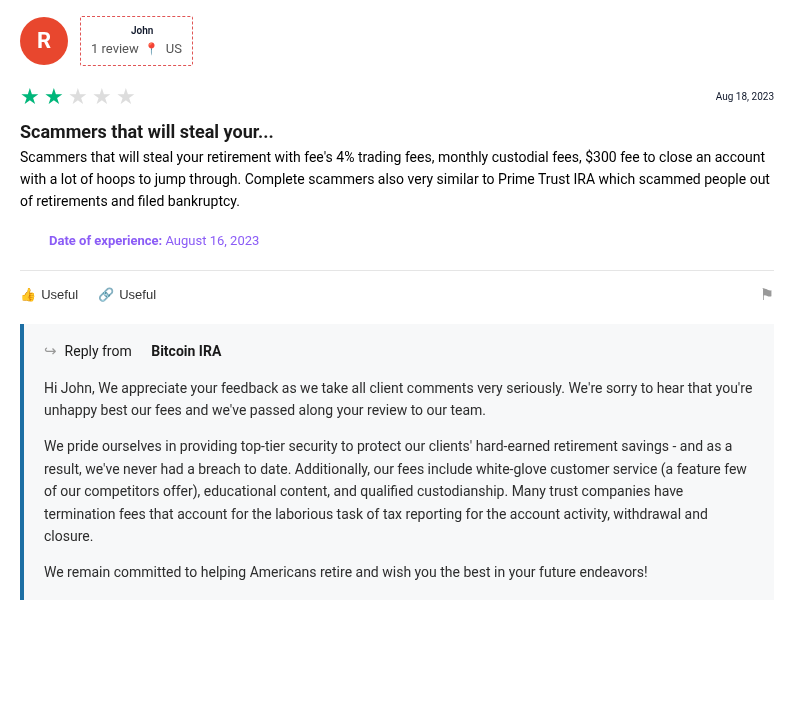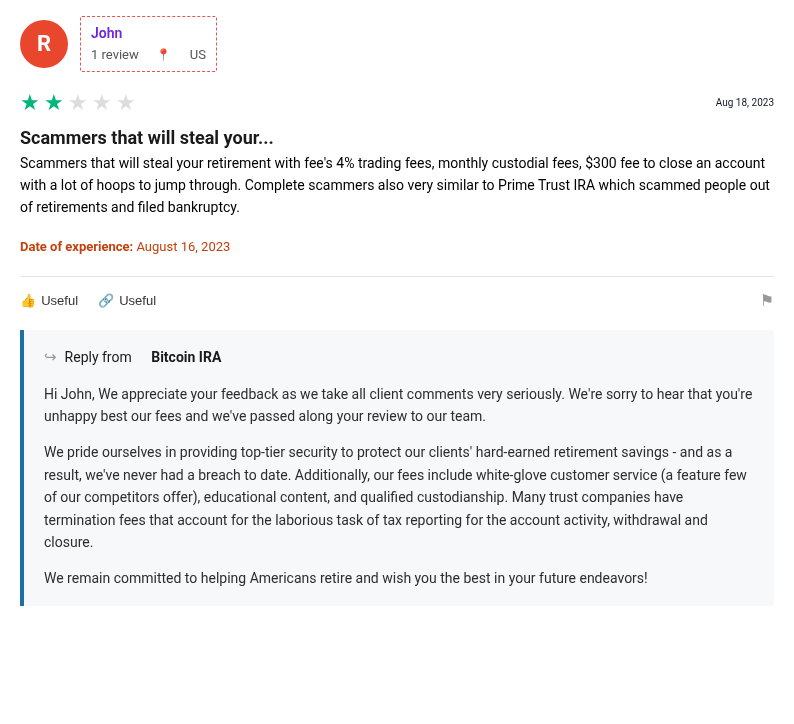--- a/index.html
+++ b/index.html
@@ -36,28 +36,29 @@
       font-size: 22px;
       font-weight: bold;
       flex-shrink: 0;
     }
     .reviewer-info {
       border: 1.5px dashed #e05555;
       padding: 6px 10px;
       border-radius: 2px;
     }
     .reviewer-name {
-      font-size: 14px;
+      font-size: 10px;
       font-weight: 600;
-      color: #6d28d9;
+      color: #0f172a;
+      margin-left: 40px;
     }
     .reviewer-meta {
       display: flex;
       align-items: center;
-      gap: 18px;
+      gap: 6px;
       color: #555;
       font-size: 13px;
       margin-top: 1px;
     }
     .location-icon {
       color: #888;
       font-size: 12px;
     }
 
     
@@ -96,22 +97,23 @@
     .review-body {
       font-size: 14px;
       color: #000000;
       line-height: 1.6;
       margin-bottom: 18px;
     }
 
     
     .date-experience {
       font-size: 13px;
-      color: #c2410c;
+      color: #8b5cf6;
       margin-bottom: 20px;
+      margin-left: 29px;
     }
     .date-experience strong {
       font-weight: 700;
     }
 
     
     .divider {
       border: none;
       border-top: 1px solid #e5e5e5;
       margin-bottom: 14px;

